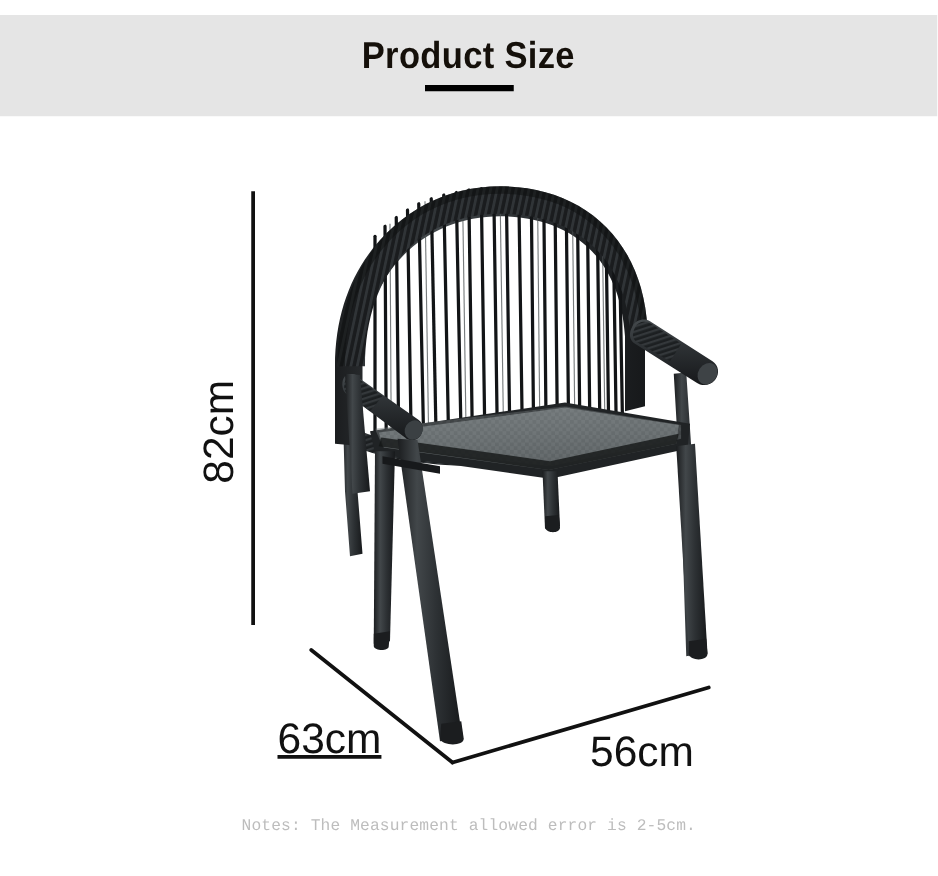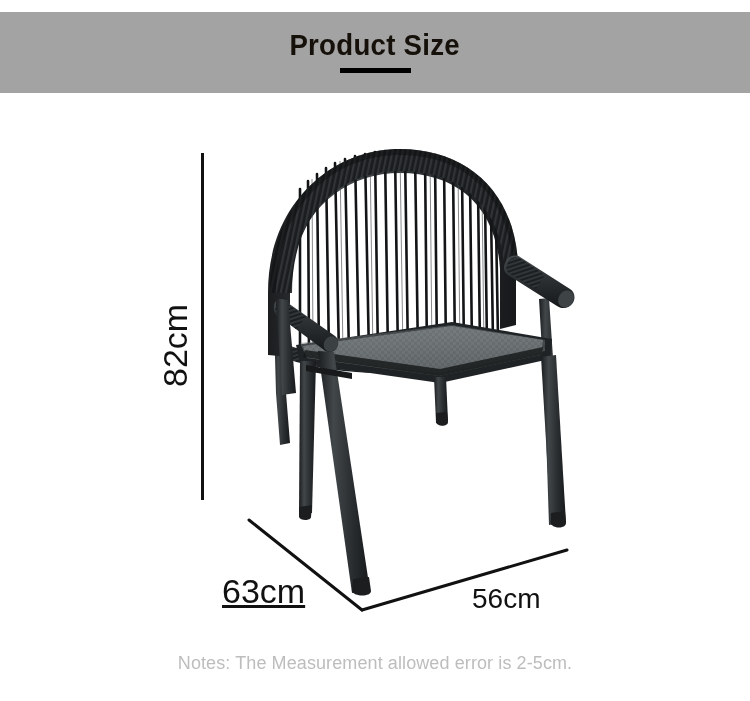--- a/index.html
+++ b/index.html
@@ -21,21 +21,21 @@
     background: #ffffff;
   }
 
   
   .header-band {
     position: absolute;
     left: 0;
     top: 12px;
     width: 750px;
     height: 81px;
-    background: #a3a3a3;
+    background: #e5e5e5;
     display: flex;
     flex-direction: column;
     align-items: center;
     justify-content: flex-start;
   }
   .header-title {
     margin-top: 16px;
     font-family: "Liberation Sans", sans-serif;
     font-size: 30px;
     font-weight: bold;
@@ -88,32 +88,32 @@
   }
   .dim-depth {
     left: 222px;
     top: 572px;
     font-size: 34px;
     text-decoration: underline;
   }
   .dim-width {
     left: 472px;
     top: 583px;
-    font-size: 28px;
+    font-size: 34px;
   }
 
   
   .footer-note {
     position: absolute;
     left: 0;
     top: 653px;
     width: 750px;
     text-align: center;
-    font-family: Liberation Sans, sans-serif;
-    font-size: 18px;
+    font-family: Liberation Mono, monospace;
+    font-size: 13px;
     color: #bdbdbd;
     letter-spacing: 0.1px;
   }
 </style>
 </head>
 <body>
 
 <div id="page">
 
   <div class="header-band">

